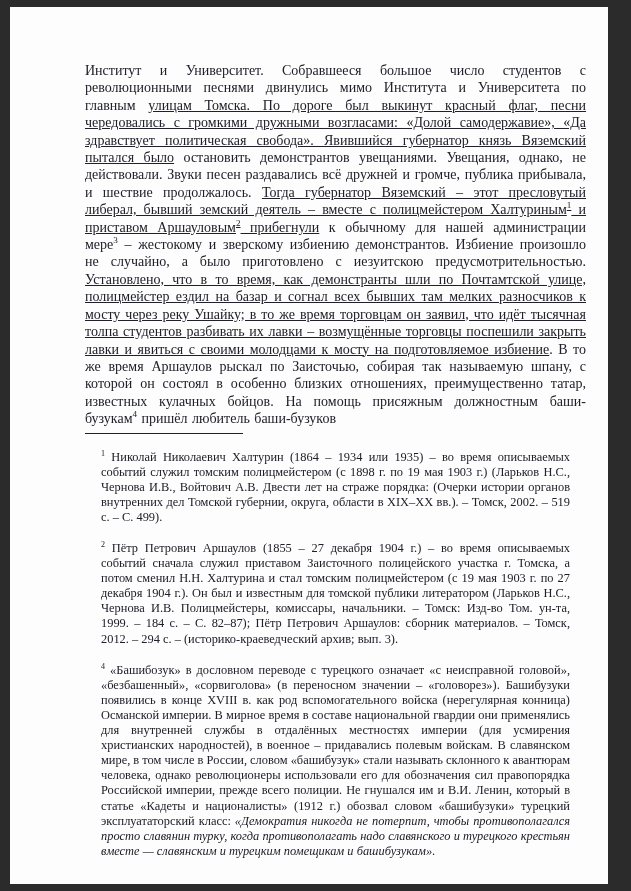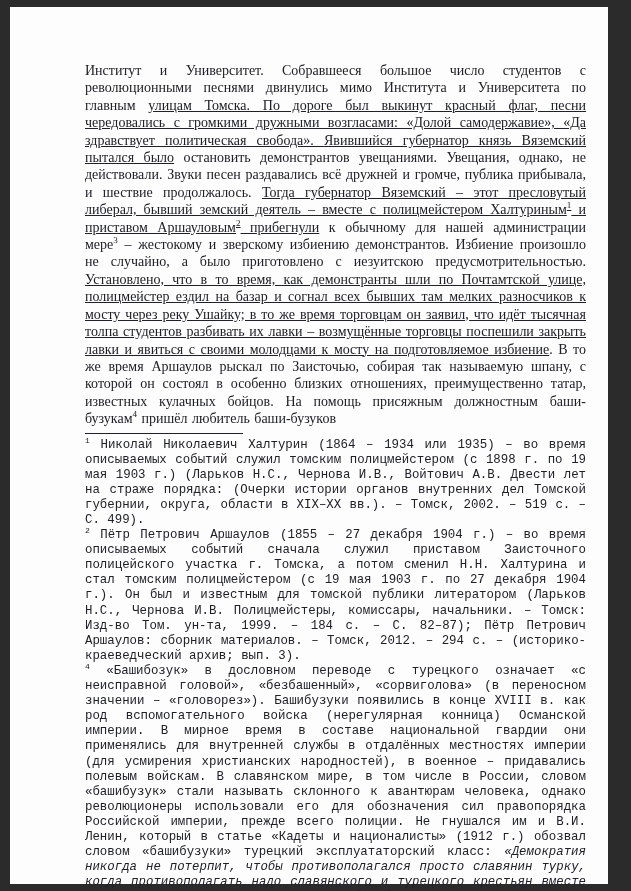--- a/index.html
+++ b/index.html
@@ -45,21 +45,21 @@
     width: 158px;
     height: 0;
     border-top: 1.5px solid var(--ink);
     margin: 5px 0 4px 0;
   }
   .footnotes {
     font-size: 12.4px;
     line-height: 15.1px;
     text-align: justify;
   }
-  .footnotes p { margin: 0; font-family: Liberation Mono, monospace; }
+  .footnotes p { margin: 16px; }
 </style>
 </head>
 <body>
 
 <div class="page">
   <div class="content">
 
     <div class="main-text"><span>Институт и Университет. Собравшееся большое число студентов с революционными песнями двинулись мимо Института и Университета по главным </span><span class="u">улицам Томска. По дороге был выкинут красный флаг, песни чередовались с громкими дружными возгласами: «Долой самодержавие», «Да здравствует политическая свобода». Явившийся губернатор князь Вяземский пытался было</span><span> остановить демонстрантов увещаниями. Увещания, однако, не действовали. Звуки песен раздавались всё дружней и громче, публика прибывала, и шествие продолжалось. </span><span class="u">Тогда губернатор Вяземский – этот пресловутый либерал, бывший земский деятель – вместе с полицмейстером Халтуриным</span><sup class="u">1</sup><span class="u"> и приставом Аршауловым</span><sup class="u">2</sup><span class="u"> прибегнули</span><span> к обычному для нашей администрации мере</span><sup>3</sup><span> – жестокому и зверскому избиению демонстрантов. Избиение произошло не случайно, а было приготовлено с иезуитскою предусмотрительностью. </span><span class="u">Установлено, что в то время, как демонстранты шли по Почтамтской улице, полицмейстер ездил на базар и согнал всех бывших там мелких разносчиков к мосту через реку Ушайку; в то же время торговцам он заявил, что идёт тысячная толпа студентов разбивать их лавки – возмущённые торговцы поспешили закрыть лавки и явиться с своими молодцами к мосту на подготовляемое избиение</span><span>. В то же время Аршаулов рыскал по Заисточью, собирая так называемую шпану, с которой он состоял в особенно близких отношениях, преимущественно татар, известных кулачных бойцов. На помощь присяжным должностным баши-бузукам</span><sup>4</sup><span> пришёл любитель баши-бузуков</span></div>
 
     <div class="fn-separator"></div>

